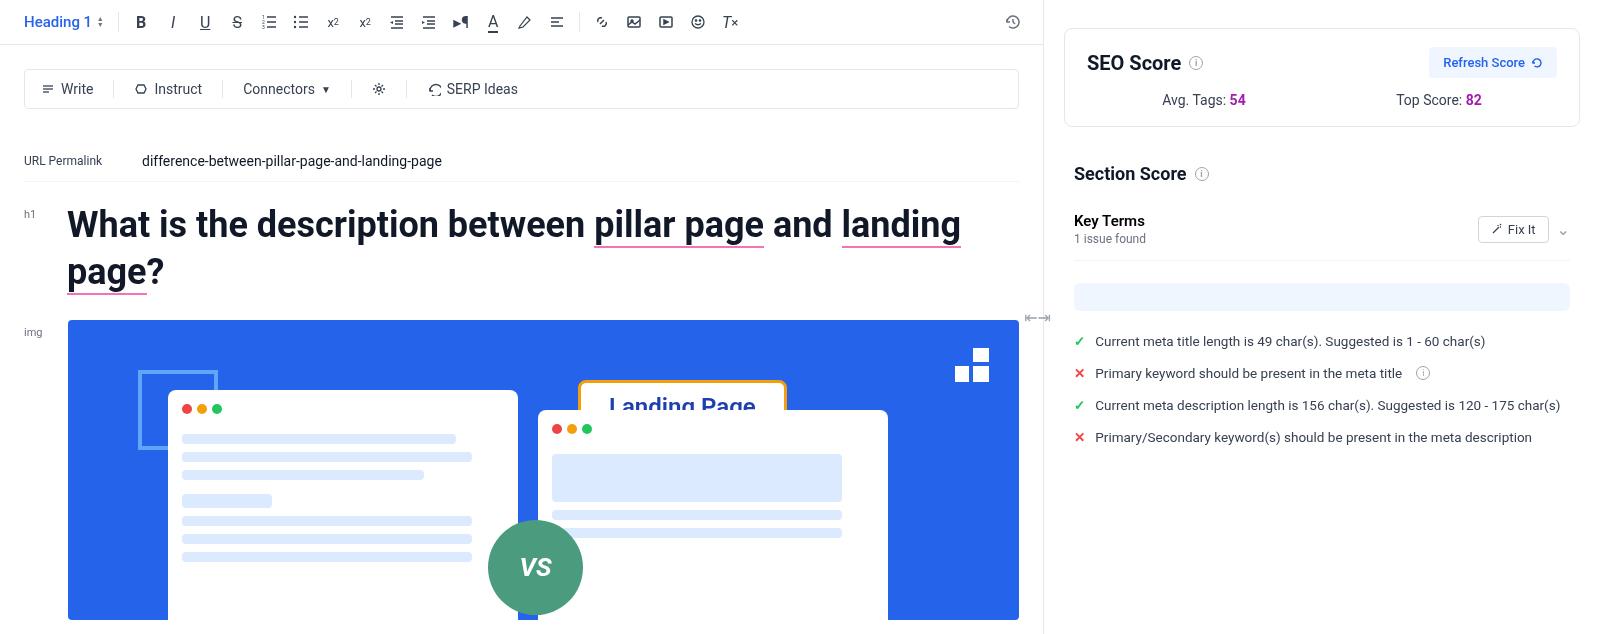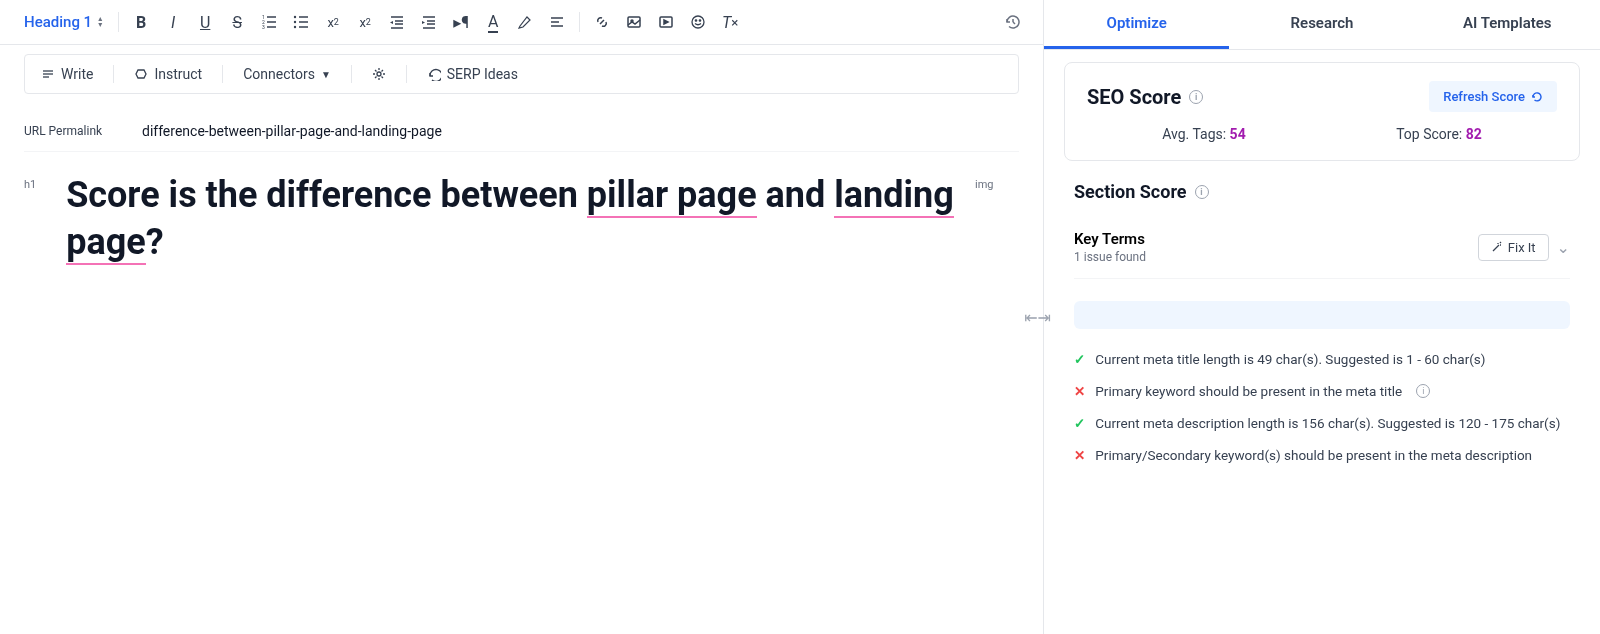--- a/index.html
+++ b/index.html
@@ -4,48 +4,48 @@
 <style>
 *{box-sizing:border-box;margin:0;padding:0;font-family:-apple-system,BlinkMacSystemFont,"Segoe UI",Roboto,sans-serif}
 body{background:#fff;width:1600px;height:634px;overflow:hidden;display:flex}
 .editor-pane{flex:1;display:flex;flex-direction:column;border-right:1px solid #e5e7eb;position:relative}
 .toolbar{display:flex;align-items:center;padding:8px 16px;gap:4px;border-bottom:1px solid #e5e7eb}
 .heading-select{color:#2563eb;font-size:15px;font-weight:500;display:flex;align-items:center;gap:6px;padding:4px 8px;cursor:pointer}
 .heading-select .chev{display:flex;flex-direction:column;font-size:8px;line-height:6px;color:#6b7280}
 .tb-btn{width:28px;height:28px;display:flex;align-items:center;justify-content:center;color:#374151;cursor:pointer;border-radius:4px}
 .tb-sep{width:1px;height:20px;background:#e5e7eb;margin:0 4px}
 .history-icon{margin-left:auto;color:#6b7280}
-.secondary-bar{margin:9px 24px;border:1px solid #e5e7eb;border-radius:4px;padding:10px 16px;display:flex;align-items:center;gap:20px;font-size:14px;color:#374151}
+.secondary-bar{margin:24px 24px;border:1px solid #e5e7eb;border-radius:4px;padding:10px 16px;display:flex;align-items:center;gap:20px;font-size:14px;color:#374151}
 .sb-item{display:flex;align-items:center;gap:6px;cursor:pointer}
 .sb-sep{width:1px;height:18px;background:#e5e7eb}
 .meta-section{padding:8px 24px}
 .meta-row{display:flex;align-items:center;padding:12px 0;border-bottom:1px solid #f3f4f6}
 .meta-label{width:118px;font-size:12px;color:#374151}
 .meta-value{font-size:14px;color:#111827}
-.content-area{padding:12px 24px;display:flex;gap:8px;flex:1;overflow:hidden}
+.content-area{padding:12px 24px;display:flex;flex-direction:column;gap:24px;flex:1;overflow:hidden}
 .content-row{display:flex;gap:24px}
 .gutter{width:20px;font-size:11px;color:#6b7280;padding-top:6px}
 .h1-text{font-size:36px;font-weight:700;color:#111827;line-height:1.3}
 .h1-text .underline-pink{border-bottom:2px solid #f472b6}
 .hero-img{flex:1;background:#2563eb;border-radius:4px;position:relative;height:300px;overflow:hidden}
 .hero-square{position:absolute;left:70px;top:50px;width:80px;height:80px;border:4px solid #60a5fa}
 .hero-doc{position:absolute;left:100px;top:70px;width:350px;height:250px;background:#fff;border-radius:8px;padding:14px}
 .hero-dots{display:flex;gap:5px;margin-bottom:20px}
 .hero-dots span{width:10px;height:10px;border-radius:50%}
 .hero-line{height:10px;background:#dbeafe;border-radius:4px;margin:8px 0}
 .hero-landing{position:absolute;left:470px;top:90px;width:350px;height:250px;background:#fff;border-radius:8px;padding:14px}
 .landing-tag{position:absolute;left:510px;top:60px;background:#fff;border:3px solid #f59e0b;border-radius:8px;padding:10px 28px;font-size:24px;font-weight:600;color:#1e40af}
 .vs-circle{position:absolute;left:420px;top:200px;width:95px;height:95px;border-radius:50%;background:#4b9b7f;color:#fff;display:flex;align-items:center;justify-content:center;font-size:26px;font-weight:700;font-style:italic}
 .logo-sq{position:absolute;right:30px;top:28px;width:34px;height:34px}
 .resize-handle{position:absolute;right:-8px;top:50%;transform:translateY(-50%);color:#9ca3af;cursor:col-resize}
 .side-pane{width:556px;display:flex;flex-direction:column;background:#fff}
 .tabs{display:flex;border-bottom:1px solid #e5e7eb}
 .tab{flex:1;text-align:center;padding:14px 0;font-size:15px;font-weight:600;color:#374151;cursor:pointer}
 .tab.active{color:#2563eb;border-bottom:3px solid #2563eb}
-.score-card{margin:12px 20px;border:1px solid #e5e7eb;border-radius:8px;padding:18px 22px}
+.score-card{margin:28px 20px;border:1px solid #e5e7eb;border-radius:8px;padding:18px 22px}
 .score-head{display:flex;align-items:center;justify-content:space-between}
 .score-title{font-size:20px;font-weight:700;color:#111827;display:flex;align-items:center;gap:8px}
 .info-circle{width:14px;height:14px;border:1px solid #9ca3af;border-radius:50%;display:inline-flex;align-items:center;justify-content:center;font-size:9px;color:#9ca3af}
 .refresh-btn{background:#eff6ff;color:#2563eb;border:none;padding:8px 14px;border-radius:4px;font-size:13px;font-weight:500;display:flex;align-items:center;gap:6px;cursor:pointer}
 .gauge-wrap{display:flex;flex-direction:column;align-items:center;margin-top:10px}
 .gauge{position:relative;width:180px;height:100px}
 .gauge svg{width:180px;height:100px}
 .gauge-val{position:absolute;left:50%;top:44px;transform:translateX(-50%);text-align:center}
 .gauge-main{font-size:28px;font-weight:700;color:#111827}
 .gauge-sub{font-size:16px;color:#6b7280;font-weight:600}
@@ -228,21 +228,21 @@
     <div class="meta-row">
       <div class="meta-label">URL Permalink</div>
       <div class="meta-value">difference-between-pillar-page-and-landing-page</div>
     </div>
   </div>
 
   <div class="content-area">
     <div class="content-row">
       <div class="gutter">h1</div>
       <h1 class="h1-text">
-        <span>Score is the difference between </span><span class="underline-pink">pillar page</span><span> and </span><span class="underline-pink">landing page</span><span>?</span>
+        <span>What is the description between </span><span class="underline-pink">pillar page</span><span> and </span><span class="underline-pink">landing page</span><span>?</span>
       </h1>
     </div>
     <div class="content-row" style="flex:1">
       <div class="gutter">img</div>
       <div class="hero-img">
         <div class="logo-sq"><svg viewBox="0 0 34 34">
               <rect x="0" y="18" width="14" height="16" fill="#fff"></rect>
               <rect x="18" y="0" width="16" height="14" fill="#fff"></rect>
               <rect x="18" y="18" width="16" height="16" fill="#fff"></rect>
             </svg></div>
@@ -273,25 +273,20 @@
             <div class="hero-line" style="width:90%"></div>
         </div>
         <div class="vs-circle">VS</div>
       </div>
     </div>
   </div>
   <div class="resize-handle">⇤⇥</div>
 </div>
 
 <div class="side-pane">
-  <div class="tabs">
-    <div class="tab active">Optimize</div>
-    <div class="tab">Research</div>
-    <div class="tab">AI Templates</div>
-  </div>
 
   <div class="score-card">
     <div class="score-head">
       <div class="score-title">
           <span>SEO Score</span>
           <span class="info-circle">i</span>
         </div>
       <button class="refresh-btn">
           <span>Refresh Score</span>
           <svg width="12" height="12" viewBox="0 0 12 12" fill="none" stroke="currentColor" stroke-width="1.4">

